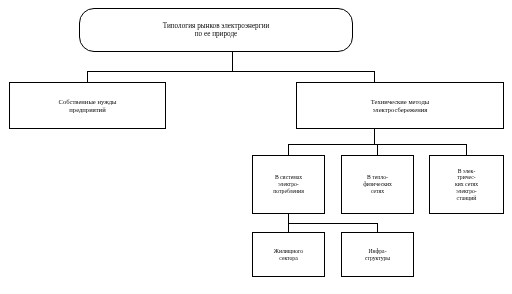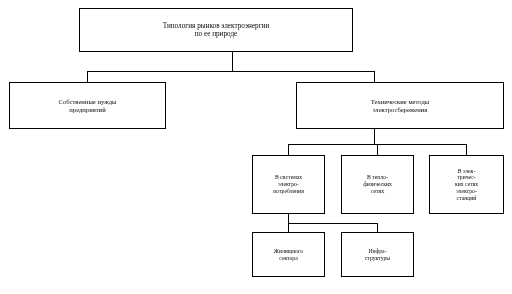--- a/index.html
+++ b/index.html
@@ -33,20 +33,21 @@
     display: block;
     width: 100%;
     padding: 0 3px;
     white-space: pre-line;
     line-height: 1.18;
   }
   
   #node-root {
     left: 79px;  top: 8px;   width: 274px; height: 44px;
     font-size: 7.2px;
+    border-radius: 15px;
   }
   #node-l1-left {
     left: 9px;   top: 82px;  width: 157px; height: 47px;
     font-size: 6.6px;
   }
   #node-l1-right {
     left: 296px; top: 82px;  width: 208px; height: 47px;
     font-size: 6.6px;
   }
   #node-l2-a {

